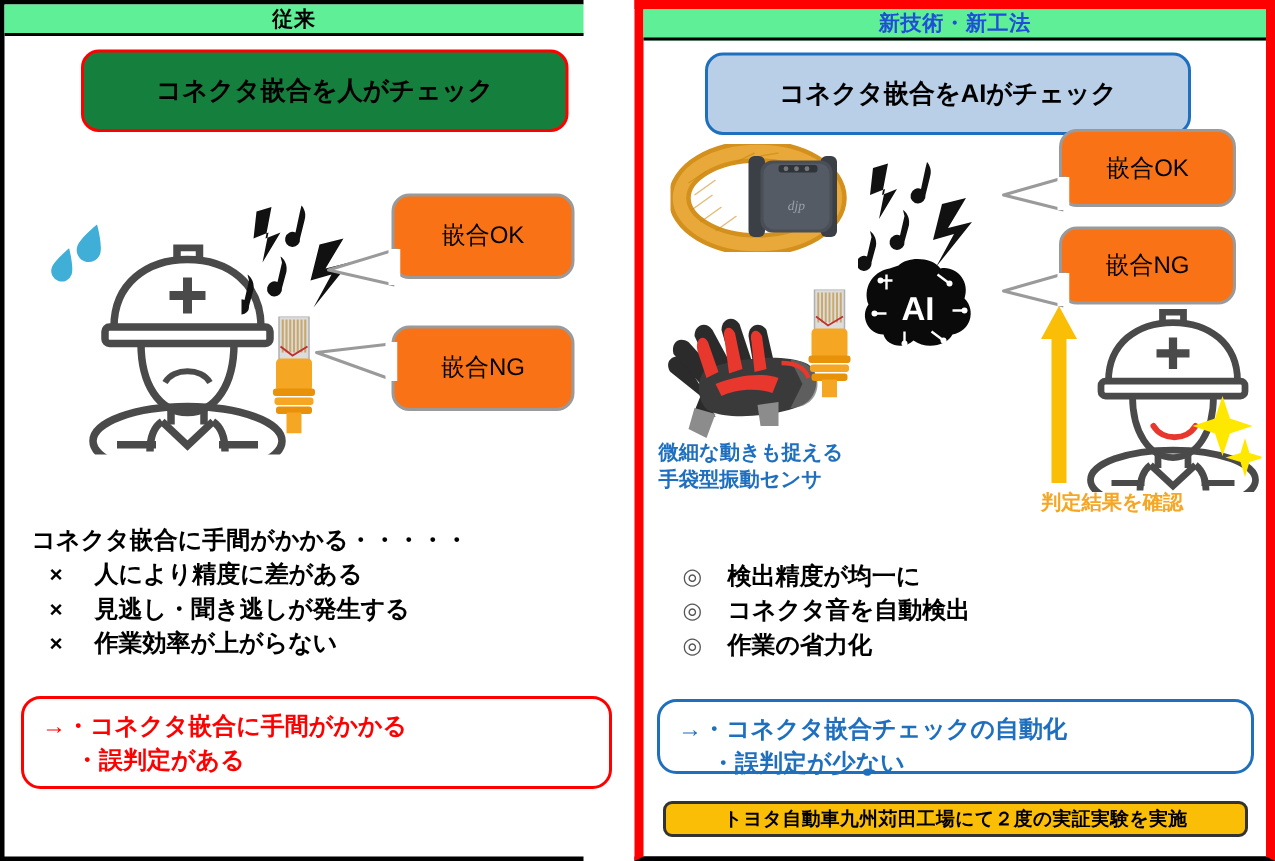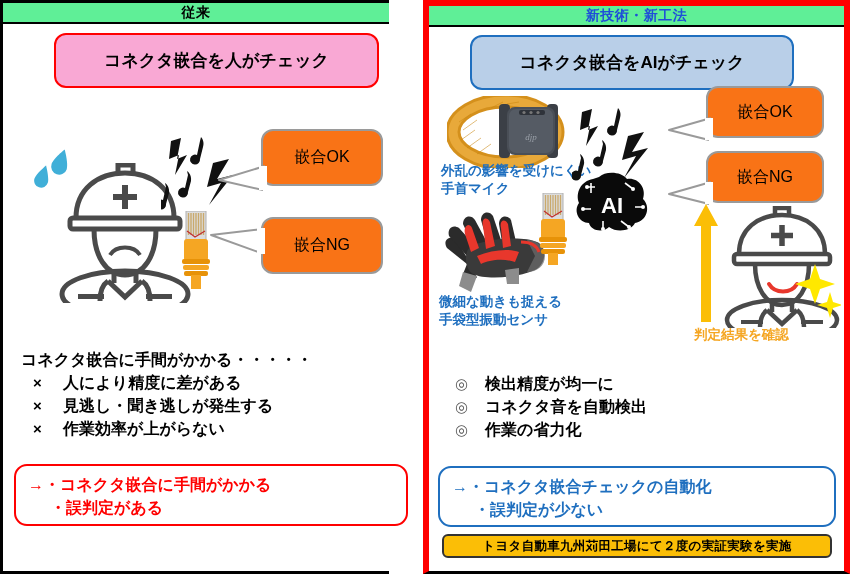--- a/index.html
+++ b/index.html
@@ -44,21 +44,21 @@
 
   
   .title-box {
     position: absolute;
     display: flex; align-items: center; justify-content: center;
     font-size: 17px; font-weight: bold; color: #000;
     border-radius: 12px;
   }
   #title-box-left {
     left: 51px; top: 30px; width: 325px; height: 55px;
-    background: #f9a8d4; border: 2.5px solid #FF0000;
+    background: #15803d; border: 2.5px solid #FF0000;
   }
   #title-box-right {
     left: 41px; top: 29px; width: 324px; height: 55px;
     background: #B9CFE8; border: 2.5px solid #1F6FBF;
   }
 
   
   .bubble {
     position: absolute;
     border: 2px solid #9A9A9A;
@@ -87,21 +87,21 @@
   .concl-box {
     position: absolute;
     border-radius: 13px;
     padding: 7px 0 7px 12px;
   }
   #concl-left {
     left: 11px; top: 461px; width: 394px; height: 62px;
     border: 2.5px solid #FF0000; color: #FF0000;
   }
   #concl-right {
-    left: 9px; top: 460px; width: 398px; height: 61px;
+    left: 9px; top: 460px; width: 398px; height: 50px;
     border: 2.5px solid #1F6FBF; color: #1F6FBF;
   }
   .concl-line { font-size: 16px; font-weight: bold; white-space: nowrap; line-height: 1.45;}
   .concl-line.indent { padding-left: 22px; }
 
   
   #banner {
     position: absolute; left: 13px; top: 528px; width: 390px; height: 24px;
     background: #FBBE06; border: 2px solid #333; border-radius: 6px;
     display:flex; align-items:center; justify-content:center;
@@ -269,24 +269,20 @@
           <rect x="60" y="11" width="48" height="48" rx="8" fill="#4A4F57"></rect>
           <rect x="62" y="13" width="44" height="44" rx="7" fill="#555B64"></rect>
           <rect x="72" y="14" width="26" height="5" rx="2" fill="#2F333A"></rect>
           <circle cx="77" cy="16.5" r="1.6" fill="#777"></circle>
           <circle cx="84" cy="16.5" r="1.6" fill="#777"></circle>
           <circle cx="91" cy="16.5" r="1.6" fill="#777"></circle>
           <text x="84" y="44" font-size="9" fill="#9AA0A8" text-anchor="middle" font-family="Liberation Serif, serif" font-style="italic">djp</text>
         </svg>
       </div>
 
-      <div class="caption" style="left:12px; top:156px;">
-        <div>外乱の影響を受けにくい</div>
-        <div>手首マイク</div>
-      </div>
 
       <div class="img-holder" style="left:12px; top:206px;">
         <svg width="120" height="82" viewBox="0 0 120 82">
           <g>
             <path d="M14 26 C6 24, 2 30, 6 36 L26 52 L22 62 L36 66 L30 52 Z" fill="#2B2B2B"></path>
             <path d="M18 16 C12 12, 6 16, 8 24 L26 44 L38 38 Z" fill="#2B2B2B"></path>
             <path d="M34 8 C30 2, 22 4, 22 12 L34 38 L48 34 Z" fill="#2B2B2B"></path>
             <path d="M52 4 C48 -2, 40 0, 40 8 L48 36 L62 34 Z" fill="#2B2B2B"></path>
             <path d="M70 8 C66 2, 58 4, 58 12 L62 36 L76 34 Z" fill="#2B2B2B"></path>
             <path d="M30 34 C50 26, 82 24, 96 30 C106 34, 106 52, 94 58 C76 66, 44 68, 32 62 C24 58, 22 40, 30 34 Z" fill="#3A3A3A"></path>

